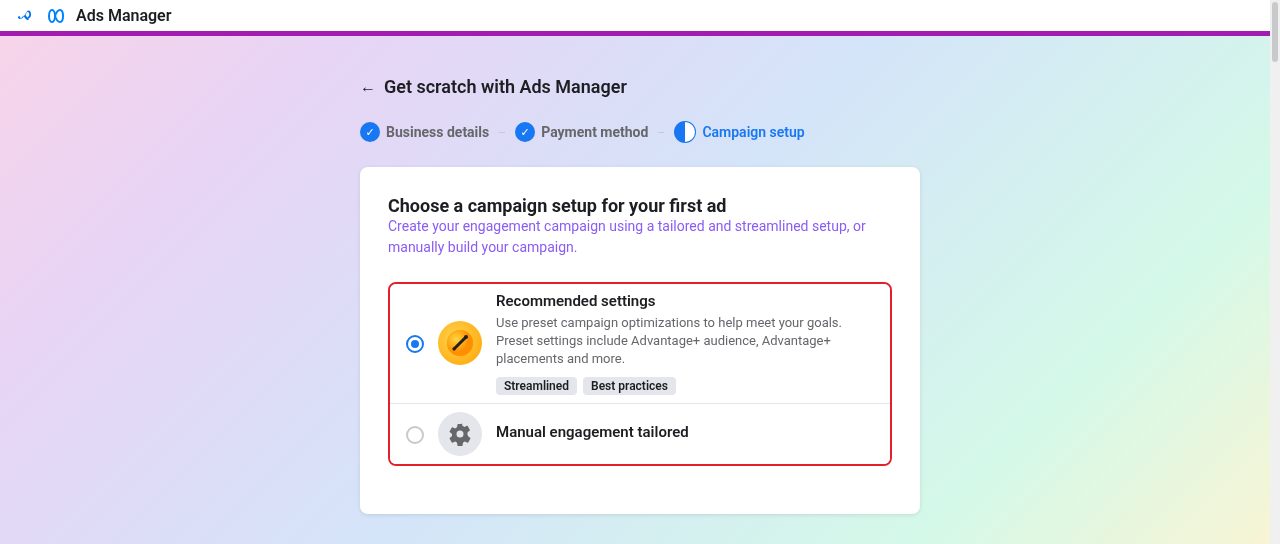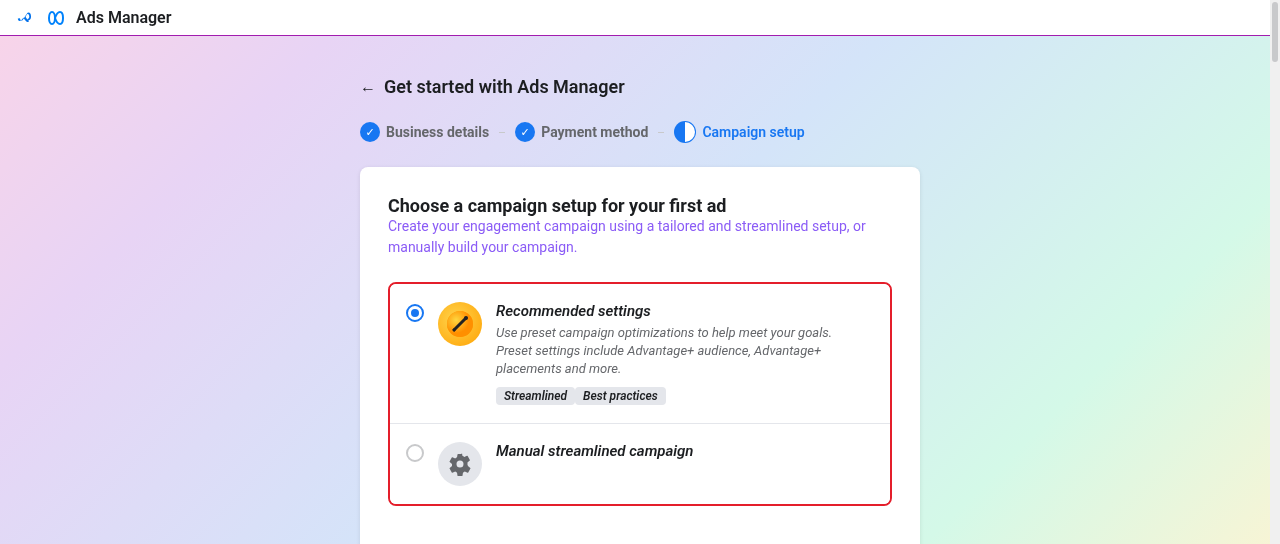--- a/index.html
+++ b/index.html
@@ -7,21 +7,21 @@
       font-family: -apple-system, BlinkMacSystemFont, 'Segoe UI', Roboto, sans-serif;
       background: linear-gradient(135deg, #f9d4e8 0%, #e8d4f5 20%, #d4e4f9 50%, #d4f9e8 80%, #f9f4d4 100%);
       min-height: 544px;
       width: 1280px;
       overflow-x: hidden;
     }
 
     
     .header {
       background: #fff;
-      border-bottom: 1px solid #a21caf;
+      border-bottom: 5px solid #a21caf;
       padding: 0 16px;
       height: 36px;
       display: flex;
       align-items: center;
       gap: 8px;
     }
     .meta-logo {
       width: 22px;
       height: 22px;
     }
@@ -131,26 +131,25 @@
 
     
     .options-container {
       border: 2px solid #e41e2b;
       border-radius: 8px;
       overflow: hidden;
       margin-bottom: 20px;
     }
     .option {
       display: flex;
-      align-items: flex-start;
-      padding: 18px 16px;
+      align-items: center;
+      padding: 8px 16px;
       gap: 14px;
       cursor: pointer;
       background: #fff;
-      font-style: italic;
     }
     .option:first-child {
       border-bottom: 1px solid #e4e6eb;
     }
     .radio-btn {
       width: 18px;
       height: 18px;
       border-radius: 50%;
       border: 2px solid #1877f2;
       display: flex;
@@ -199,20 +198,21 @@
       margin-bottom: 4px;
     }
     .option-desc {
       font-size: 13px;
       color: #65676b;
       line-height: 1.4;
       margin-bottom: 8px;
     }
     .option-tags {
       display: flex;
+      gap: 6px;
       flex-wrap: wrap;
     }
     .tag {
       font-size: 12px;
       font-weight: 600;
       color: #1c1e21;
       background: #e4e6eb;
       border-radius: 4px;
       padding: 2px 8px;
     }
@@ -253,21 +253,21 @@
     <path d="M9 11 Q11 5 14 5 Q17 5 17 11 Q17 17 14 17 Q11 17 9 11Z" fill="none" stroke="#0082FB" stroke-width="2"></path>
   </svg>
   <span class="header-title">Ads Manager</span>
 </div>
 
 <div class="main-content">
   <div class="content-wrapper">
 
     <div class="back-nav">
       <span class="back-arrow">←</span>
-      <span class="back-title">Get started with Ads Manager</span>
+      <span class="back-title">Get scratch with Ads Manager</span>
     </div>
 
     <div class="stepper">
 
       <div class="step">
         <div class="step-check">✓</div>
         <span class="step-label">Business details</span>
       </div>
       <div class="step-divider"></div>
 
@@ -328,21 +328,21 @@
         </div>
 
         <div class="option">
           <div class="radio-btn unselected"></div>
           <div class="option-icon option-icon-manual">
             <svg width="24" height="24" viewBox="0 0 24 24">
               <path fill="#65676b" d="M12 15.5A3.5 3.5 0 0 1 8.5 12 3.5 3.5 0 0 1 12 8.5a3.5 3.5 0 0 1 3.5 3.5 3.5 3.5 0 0 1-3.5 3.5m7.43-2.92c.04-.34.07-.68.07-1.08s-.03-.74-.07-1.08l2.32-1.82a.55.55 0 0 0 .13-.71l-2.2-3.81a.55.55 0 0 0-.67-.24l-2.74 1.1c-.57-.44-1.19-.8-1.86-1.07l-.42-2.91A.54.54 0 0 0 14 2h-4a.54.54 0 0 0-.54.46l-.42 2.91c-.67.27-1.29.63-1.86 1.07L4.44 5.34a.53.53 0 0 0-.67.24L1.57 9.39a.54.54 0 0 0 .13.71l2.32 1.82c-.04.34-.07.69-.07 1.08s.03.74.07 1.08L1.7 15.9a.55.55 0 0 0-.13.71l2.2 3.81c.13.24.41.31.67.24l2.74-1.1c.57.44 1.19.8 1.86 1.07l.42 2.91c.1.5.3.46.54.46h4c.24 0 .44-.04.54-.46l.42-2.91c.67-.27 1.29-.63 1.86-1.07l2.74 1.1c.26.07.54 0 .67-.24l2.2-3.81a.54.54 0 0 0-.13-.71l-2.32-1.82z"></path>
             </svg>
           </div>
           <div class="option-content">
-            <div class="option-title">Manual streamlined campaign</div>
+            <div class="option-title">Manual engagement tailored</div>
           </div>
         </div>
 
       </div>
 
     </div>
 
   </div>
 </div>
 

